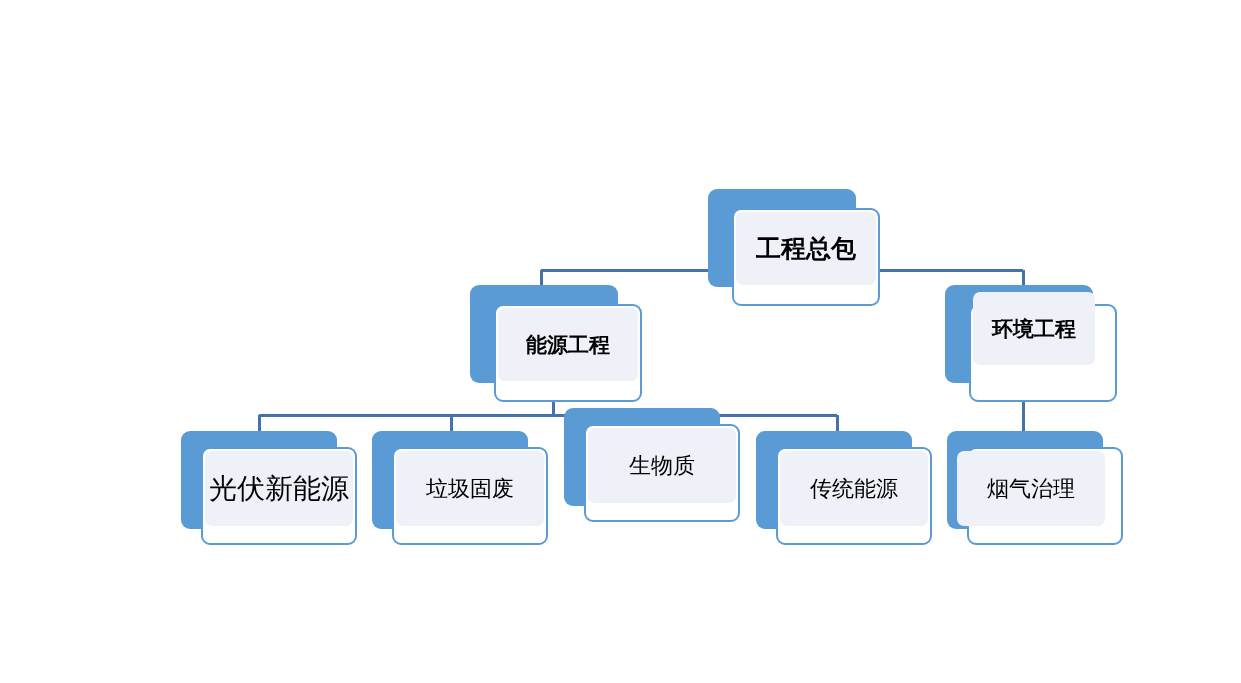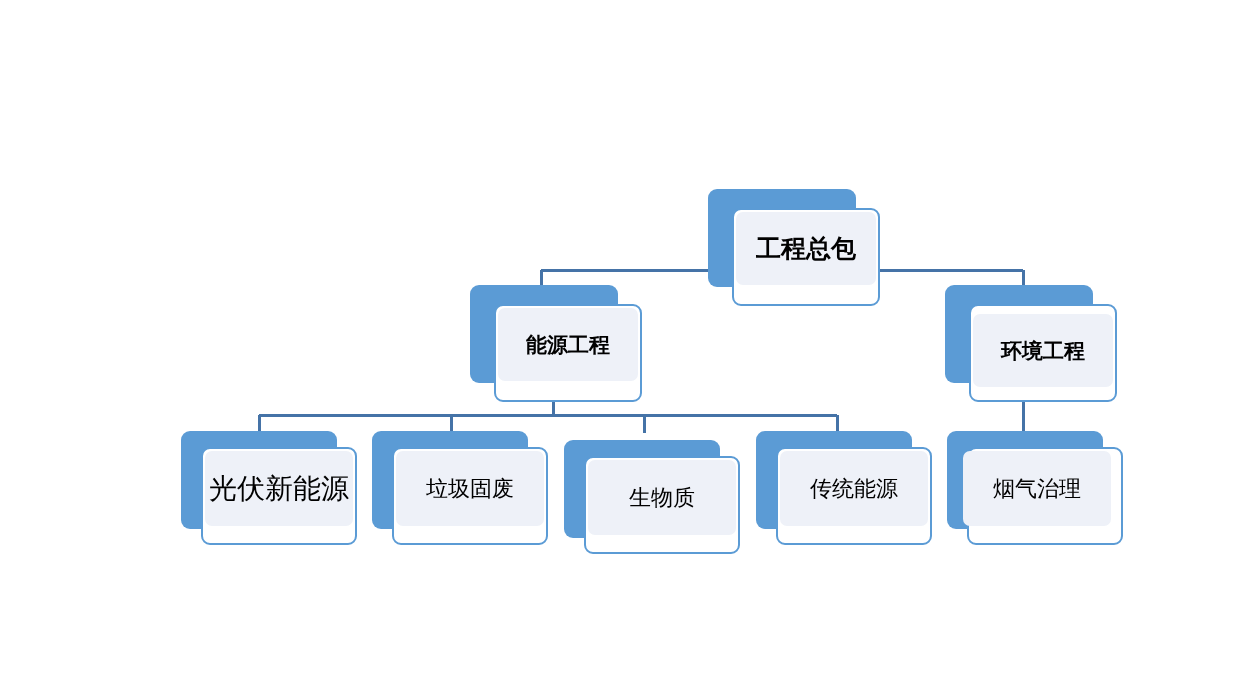--- a/index.html
+++ b/index.html
@@ -105,58 +105,58 @@
     <div class="plate-back" style="width:148px; height:98px;"></div>
     <div class="plate-front" style="left:24px; top:19px; width:148px; height:98px;"></div>
     <div class="plate-inner" style="left:28px; top:23px; width:140px; height:73px;">
       <span class="node-label" style="font-size:21px;">能源工程</span>
     </div>
   </div>
 
   <div class="node level-2" style="left:945px; top:285px; width:172px; height:117px;">
     <div class="plate-back" style="width:148px; height:98px;"></div>
     <div class="plate-front" style="left:24px; top:19px; width:148px; height:98px;"></div>
-    <div class="plate-inner" style="left:28px; top:29px; width:140px; height:73px;align-items:center;">
+    <div class="plate-inner" style="left:28px; top:7px; width:122px; height:73px;align-items:center;">
       <span class="node-label" style="font-size:21px;">环境工程</span>
     </div>
   </div>
 
   <div class="node level-3" style="left:181px; top:431px; width:176px; height:114px;">
     <div class="plate-back" style="width:156px; height:98px;"></div>
     <div class="plate-front" style="left:20px; top:16px; width:156px; height:98px;"></div>
     <div class="plate-inner" style="left:24px; top:20px; width:148px; height:75px;">
       <span class="node-label" style="font-size:28px;">光伏新能源</span>
     </div>
   </div>
 
   <div class="node level-3" style="left:372px; top:431px; width:176px; height:114px;">
     <div class="plate-back" style="width:156px; height:98px;"></div>
     <div class="plate-front" style="left:20px; top:16px; width:156px; height:98px;"></div>
     <div class="plate-inner" style="left:24px; top:20px; width:148px; height:75px;">
       <span class="node-label" style="font-size:22px;">垃圾固废</span>
     </div>
   </div>
 
-  <div class="node level-3" style="left:564px; top:440px; width:176px; height:114px;">
+  <div class="node level-3" style="left:564px; top:408px; width:176px; height:114px;">
     <div class="plate-back" style="width:156px; height:98px;"></div>
     <div class="plate-front" style="left:20px; top:16px; width:156px; height:98px;"></div>
     <div class="plate-inner" style="left:24px; top:20px; width:148px; height:75px;">
       <span class="node-label" style="font-size:22px;">生物质</span>
     </div>
   </div>
 
   <div class="node level-3" style="left:756px; top:431px; width:176px; height:114px;">
     <div class="plate-back" style="width:156px; height:98px;"></div>
     <div class="plate-front" style="left:20px; top:16px; width:156px; height:98px;"></div>
     <div class="plate-inner" style="left:24px; top:20px; width:148px; height:75px;">
       <span class="node-label" style="font-size:22px;">传统能源</span>
     </div>
   </div>
 
   <div class="node level-3" style="left:947px; top:431px; width:176px; height:114px;">
     <div class="plate-back" style="width:156px; height:98px;"></div>
     <div class="plate-front" style="left:20px; top:16px; width:156px; height:98px;"></div>
-    <div class="plate-inner" style="left:16px; top:20px; width:148px; height:75px;">
+    <div class="plate-inner" style="left:10px; top:20px; width:148px; height:75px;">
       <span class="node-label" style="font-size:22px;">烟气治理</span>
     </div>
   </div>
 
 </div>
 
 </body></html>

